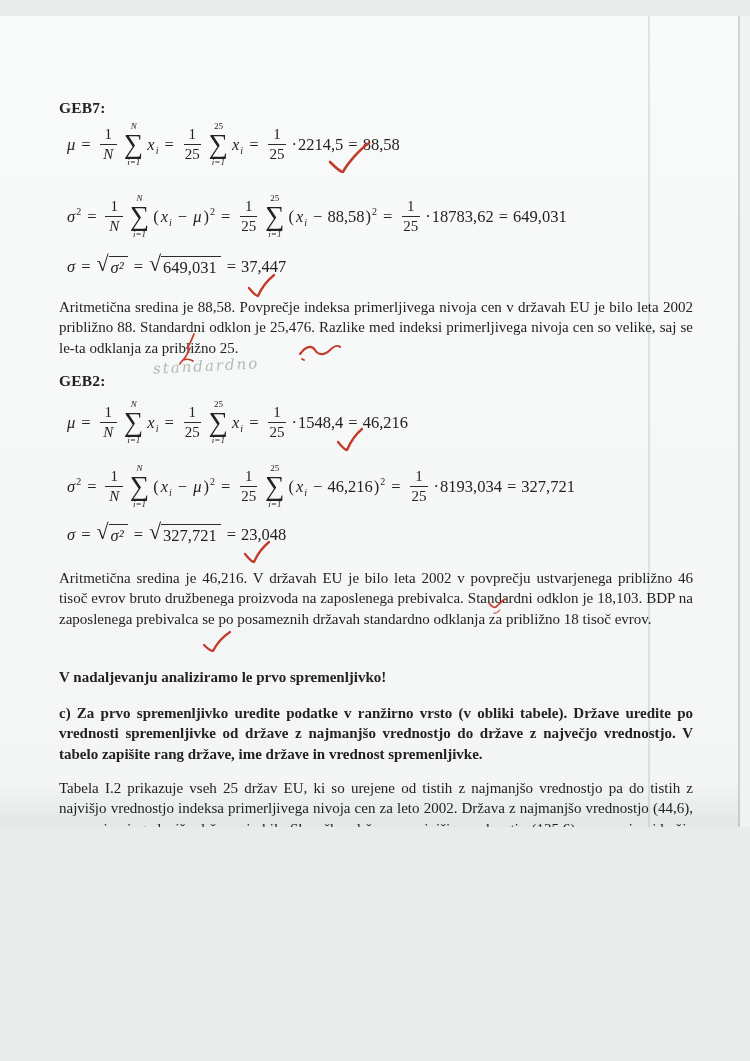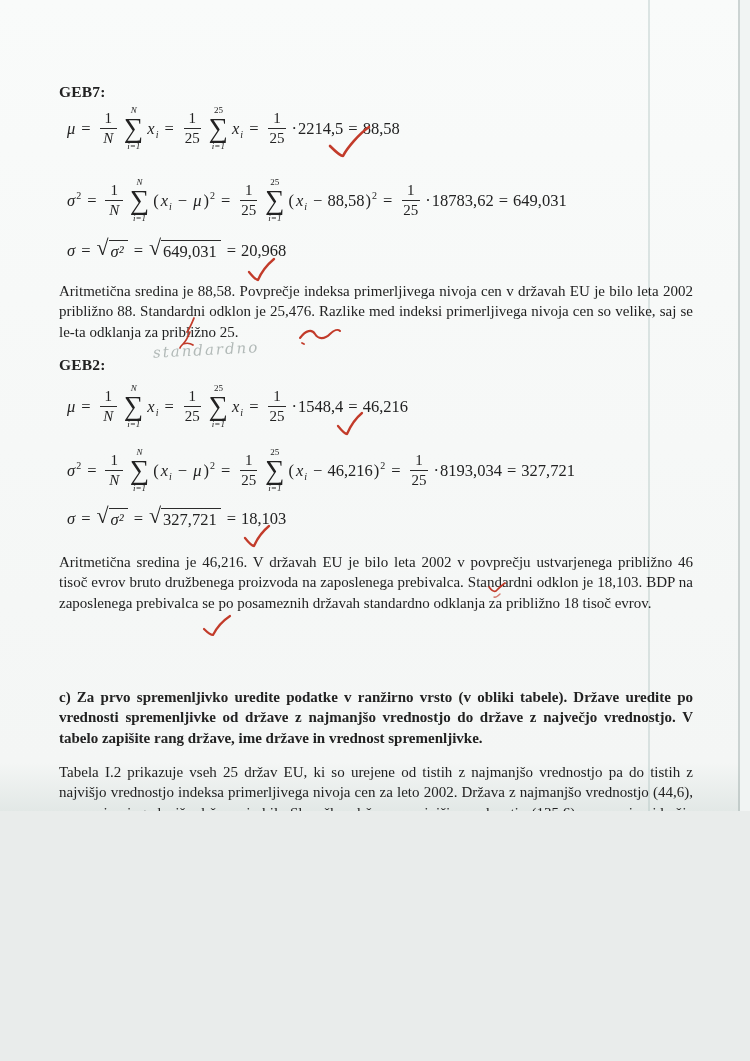--- a/index.html
+++ b/index.html
@@ -4,21 +4,21 @@
 <style>
   :root{
     --ink:#c23b2a;
     --pencil:#b2bab8;
     --text:#222222;
   }
   html,body{margin:0;padding:0;background:#e9eceb;}
   .page{
     position:relative;
     width:750px;height:811px;
-    margin:0 auto;
+    margin:16px auto;
     background:linear-gradient(180deg,#f9fbfa 0%,#f6f8f7 55%,#f4f6f5 94%,#e2e8e6 100%);
     font-family:"Liberation Serif",serif;
     color:var(--text);
     overflow:hidden;
   }
   .abs{position:absolute;}
   
   .fold-line{left:648px;top:0;width:2px;height:1061px;background:rgba(176,195,193,0.40);}
   .edge-line{left:738px;top:0;width:2px;height:1061px;background:rgba(168,180,178,0.55);}
   .edge-right{left:740px;top:0;width:10px;height:1061px;background:#f1f4f3;}
@@ -154,21 +154,21 @@
       <span class="sqrt">
         <span class="rad">√</span>
         <span class="radc" style="font-style: italic;">σ²</span>
       </span>
       <span class="to">=</span>
       <span class="sqrt">
         <span class="rad">√</span>
         <span class="radc">649,031</span>
       </span>
       <span class="to">=</span>
-      <span class="tn">20,968</span>
+      <span class="tn">37,447</span>
     </div>
   <svg class="abs mark" style="left:247px;top:257px;" width="28" height="25" viewBox="0 0 28 25">
     <path d="M2 15 C6 20 9 23 11 23 C14 16 21 7 27 2" stroke-width="2.3"></path>
   </svg>
 
   <div class="abs para" style="left:59px;top:281px;">Aritmetična sredina je 88,58. Povprečje indeksa primerljivega nivoja cen v državah EU je bilo leta 2002 približno 88. Standardni odklon je 25,476. Razlike med indeksi primerljivega nivoja cen so velike, saj se le-ta odklanja za približno 25.</div>
 
   <svg class="abs mark" style="left:185px;top:316px;" width="12" height="17" viewBox="0 0 12 17">
     <path d="M9 2 C7 7 5 12 2 16" stroke-width="1.8"></path>
   </svg>
@@ -271,38 +271,39 @@
       <span class="sqrt">
         <span class="rad">√</span>
         <span class="radc" style="font-style: italic;">σ²</span>
       </span>
       <span class="to">=</span>
       <span class="sqrt">
         <span class="rad">√</span>
         <span class="radc">327,721</span>
       </span>
       <span class="to">=</span>
-      <span class="tn">18,103</span>
+      <span class="tn">23,048</span>
     </div>
   <svg class="abs mark" style="left:243px;top:524px;" width="27" height="24" viewBox="0 0 27 24">
     <path d="M2 14 C6 19 9 22 11 22 C14 15 20 7 26 2" stroke-width="2.3"></path>
   </svg>
 
   <div class="abs para" style="left:59px;top:552px;">Aritmetična sredina je 46,216. V državah EU je bilo leta 2002 v povprečju ustvarjenega približno 46 tisoč evrov bruto družbenega proizvoda na zaposlenega prebivalca. Standardni odklon je 18,103. BDP na zaposlenega prebivalca se po posameznih državah standardno odklanja za približno 18 tisoč evrov.</div>
 
   <svg class="abs mark" style="left:487px;top:581px;" width="19" height="13" viewBox="0 0 19 13">
     <path d="M2 6 C5 10 7 11 9 10 C12 7 15 4 18 2" stroke-width="1.7"></path>
   </svg>
   <svg class="abs mark" style="left:492px;top:592px;" width="9" height="8" viewBox="0 0 9 8">
     <path d="M2 5 C4 6 6 4 8 2" stroke-width="1.4" opacity="0.65"></path>
   </svg>
   <svg class="abs mark" style="left:202px;top:614px;" width="30" height="23" viewBox="0 0 30 23">
     <path d="M2 15 C6 19 9 21 11 21 C15 13 22 6 28 2" stroke-width="2.2"></path>
   </svg>
 
+  <div class="abs para bold" style="left:59px;top:651px;">V nadaljevanju analiziramo le prvo spremenljivko!</div>
 
   <div class="abs para bold" style="left:59px;top:687px;">c) Za prvo spremenljivko uredite podatke v ranžirno vrsto (v obliki tabele). Države uredite po vrednosti spremenljivke od države z najmanjšo vrednostjo do države z največjo vrednostjo. V tabelo zapišite rang države, ime države in vrednost spremenljivke.</div>
 
   <div class="abs para" style="left:59px;top:762px;">Tabela I.2 prikazuje vseh 25 držav EU, ki so urejene od tistih z najmanjšo vrednostjo pa do tistih z najvišjo vrednostjo indeksa primerljivega nivoja cen za leto 2002. Država z najmanjšo vrednostjo (44,6), se pravi najugodnejša država, je bila Slovaška, država z najvišjo vrednostjo (135,6), se pravi najdražja država, pa Danska. Slovenija se je uvrstila na deveto mesto, kar jo uvršča med relativno ugodne države.</div>
   <svg class="abs mark" style="left:183px;top:836px;" width="66" height="30" viewBox="0 0 66 30">
     <path d="M2 23 C9 28 15 29 19 26 C30 16 48 6 64 2" stroke-width="2.4"></path>
   </svg>
 
   <div class="abs page-num" style="left:657px;top:972px;">4</div>
 

